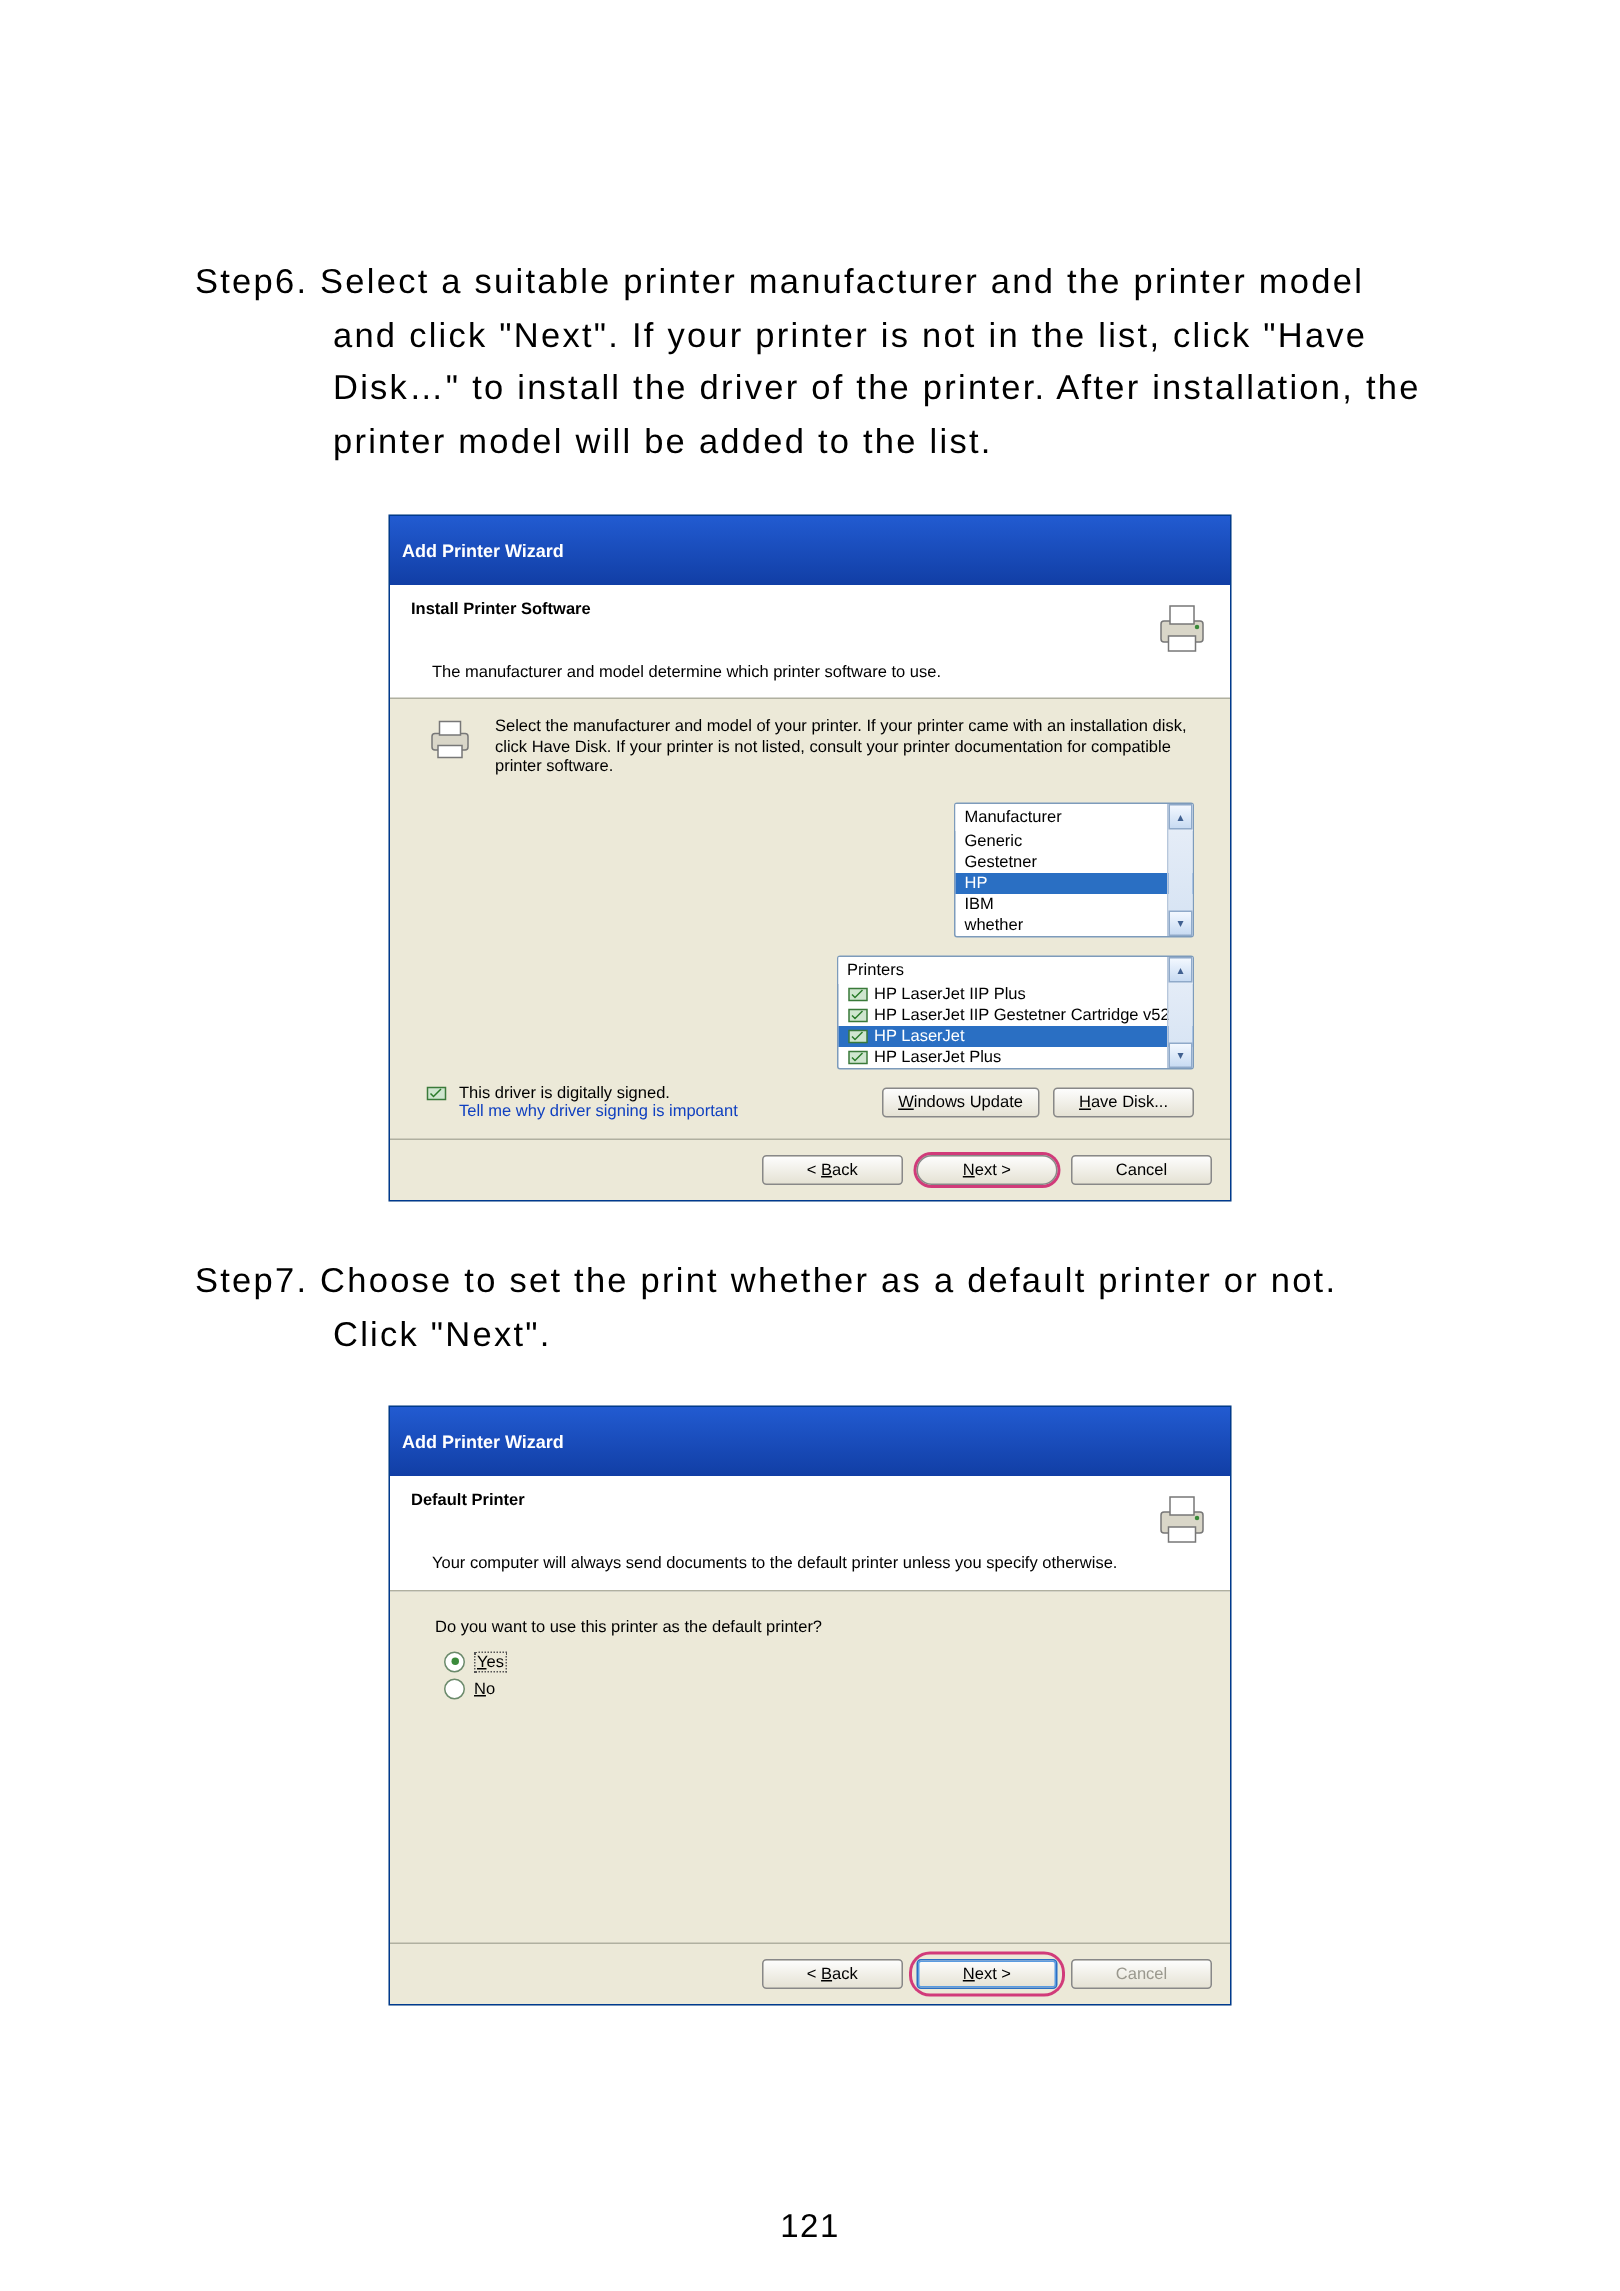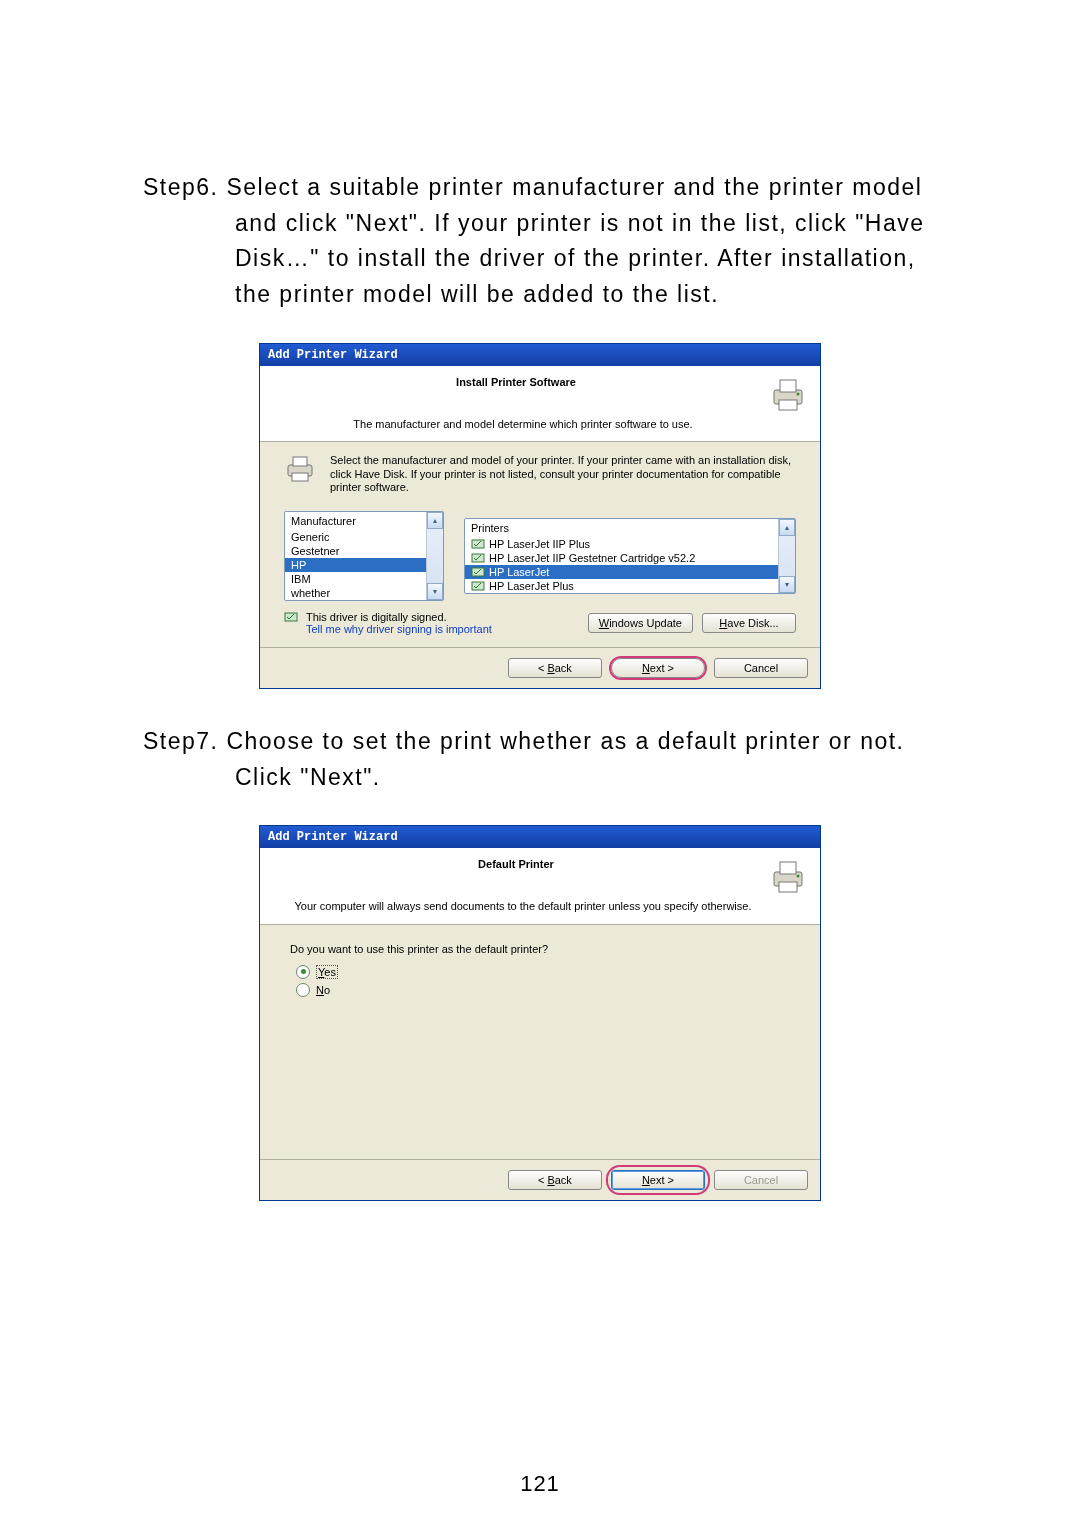--- a/index.html
+++ b/index.html
@@ -15,50 +15,48 @@
   }
   .instr {
     font-size: 23px;
     letter-spacing: 1.5px;
     line-height: 1.55;
     margin-bottom: 30px;
   }
   .hang {
     padding-left: 92px;
     text-indent: -92px;
-    margin-left: 13px;
   }
   .instr .step { }
   .wizard {
     width: 560px;
     margin: 0 auto 35px auto;
     border: 1px solid #003a8e;
     font-size: 11px;
     font-family: Tahoma, Arial, sans-serif;
     background: #ece9d8;
     letter-spacing: 0;
   }
   .titlebar {
     background: linear-gradient(#225bd1,#113ea5);
     color: #fff;
     font-weight: bold;
-    padding: 4px 8px;
+    padding: 16px 8px;
     font-size: 12px;
-    font-family: Liberation Mono, monospace;
   }
   .header {
     background: #fff;
     border-bottom: 1px solid #b0b0a0;
     padding: 10px 12px 10px 14px;
     display: flex;
     align-items: flex-start;
     justify-content: space-between;
     gap: 10px;
   }
-  .htxt { flex: 1; text-align: center; }
+  .htxt { flex: 1; }
   .htxt .htitle { font-weight: bold; margin-bottom: 2px; }
   .htxt .hsub { padding-left: 14px; line-height: 1.3; margin-top: 29px; }
   .hicon {
     width: 40px; height: 38px; flex: 0 0 40px;
     background: #fff;
     position: relative;
   }
   .hicon svg, .hicon .pbody { display:block; }
   .body { padding: 12px 24px; }
   .footer {
@@ -86,22 +84,24 @@
   }
   .msgrow {
     display: flex;
     gap: 14px;
     align-items: flex-start;
     margin-bottom: 8px;
   }
   .smicon { width:32px; flex:0 0 32px; }
   .lists {
     display: flex;
-    align-items: center;
+    gap: 12px;
+    align-items: flex-end;
     margin-top: 16px;
+    flex-direction: column;
   }
   .listbox {
     background: #fff;
     border: 1px solid #7d9bbb;
     border-radius: 2px;
     font-size: 11px;
     position: relative;
   }
   .lb1 { width: 158px; }
   .lb2 { flex: 1; margin-left: 20px; }

